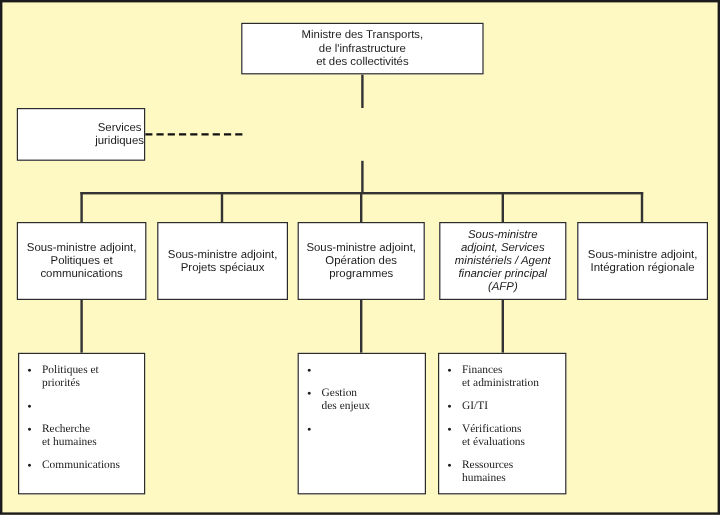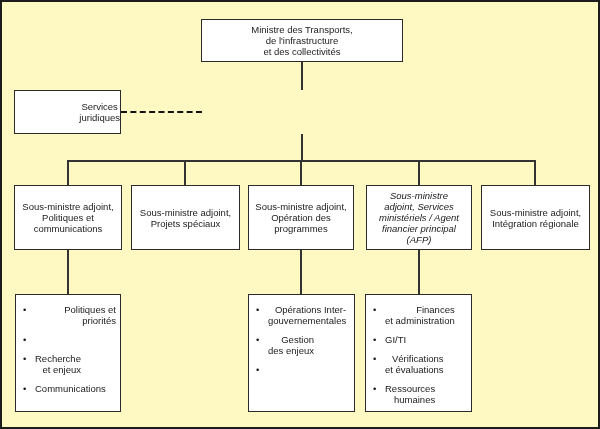--- a/index.html
+++ b/index.html
@@ -52,21 +52,22 @@
     line-height: 11px;
     color: #1a1a1a;
     width: 12px;
     flex: 0 0 12px;
   }
   .unit-text {
     font-size: 9.5px;
     line-height: 11px;
     color: #1a1a1a;
     white-space: pre-line;
-    text-align: right;
+    text-align: left;
+    font-family: Liberation Serif, serif;
   }
   .vline {
     position: absolute;
     width: 2px;
     background: #333333;
     z-index: 1;
   }
   .hline {
     position: absolute;
     height: 2px;
@@ -139,33 +140,31 @@
     <div class="unit-item">
       <span class="bullet">•</span>
       <span class="unit-text">Politiques et priorités</span>
     </div>
     <div class="unit-item">
       <span class="bullet">•</span>
     </div>
     <div class="unit-item">
       <span class="bullet">•</span>
       <span class="unit-text">Recherche
-et enjeux</span>
+et humaines</span>
     </div>
     <div class="unit-item">
       <span class="bullet">•</span>
       <span class="unit-text">Communications</span>
     </div>
   </div>
 
   <div class="unit-box" style="left:246px; top:292px; width:107px; height:118px;">
     <div class="unit-item">
       <span class="bullet">•</span>
-      <span class="unit-text">Opérations Inter-
-gouvernementales</span>
     </div>
     <div class="unit-item">
       <span class="bullet">•</span>
       <span class="unit-text">Gestion
 des enjeux</span>
     </div>
     <div class="unit-item">
       <span class="bullet">•</span>
     </div>
   </div>

